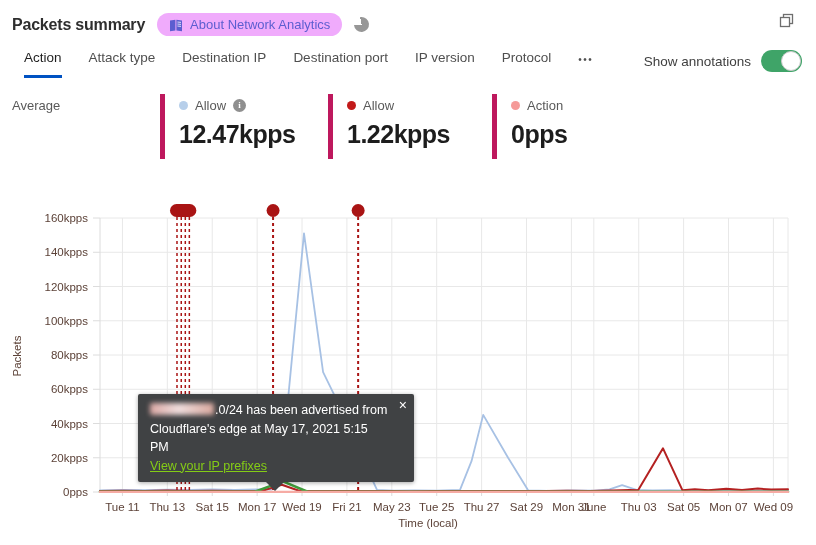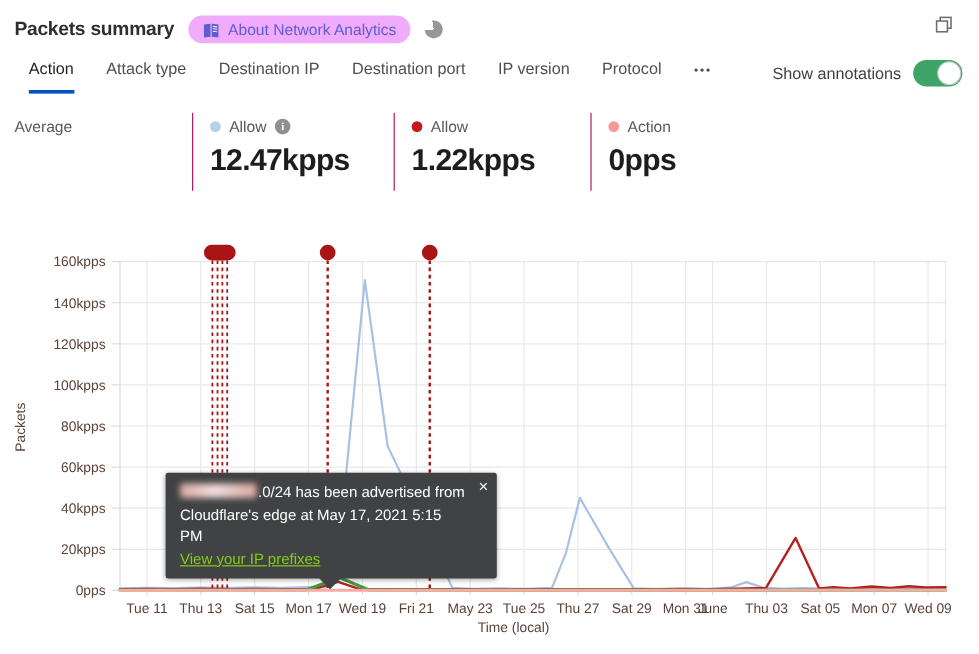--- a/index.html
+++ b/index.html
@@ -23,21 +23,21 @@
   .tab { font-size:13.5px; color:#4f4f4f; padding-bottom:10px; cursor:pointer; border-bottom:3px solid transparent; white-space:nowrap; }
   .tab.active { color:#1f1f1f; border-bottom-color:#0052c2;margin-left:12px; }
   .tab.more { font-size:10px; letter-spacing:1.5px; color:#4f4f4f; padding-top:4px; }
   .annot-ctl { margin-left:auto; display:flex; align-items:center; gap:10px; padding-bottom:6px; }
   .annot-label { font-size:13.5px; color:#3f3f3f; }
   .toggle { width:41px; height:22px; border-radius:11px; background:#3fa468; position:relative; cursor:pointer; border:none; }
   .toggle .knob { position:absolute; right:1px; top:1px; width:20px; height:20px; border-radius:50%;
                   background:#fff; border:1px solid #c9c9c9; }
   
   .stats { display:flex; margin-top:16px; position:relative; z-index:3; }
-  .stat { padding:2px 8px 10px 14px; border-left:1px solid #be185d; }
+  .stat { padding:2px 8px 10px 14px; border-left:5px solid #be185d; }
   .stat:first-child { border-left:none; padding-left:12px; }
   .stat-w0{width:160px} .stat-w1{width:168px} .stat-w2{width:164px} .stat-w3{width:163px} .stat-w4{width:145px}
   .stat-top { display:flex; align-items:center; gap:7px; font-size:13px; color:#595959; height:18px; }
   .dot { width:9px; height:9px; border-radius:50%; flex:none; }
   .info-icon { width:13px; height:13px; border-radius:50%; background:#8f8f8f; color:#fff;
                font-size:9px; font-weight:700; display:inline-flex; align-items:center; justify-content:center;
                font-family:"Liberation Serif", serif; cursor:pointer; }
   .stat-value { font-size:25px; font-weight:700; color:#1d1d1d; letter-spacing:-0.5px; margin-top:6px; }
   
   #chart-svg { position:absolute; left:0; top:0; width:816px; height:545px; z-index:1; }

